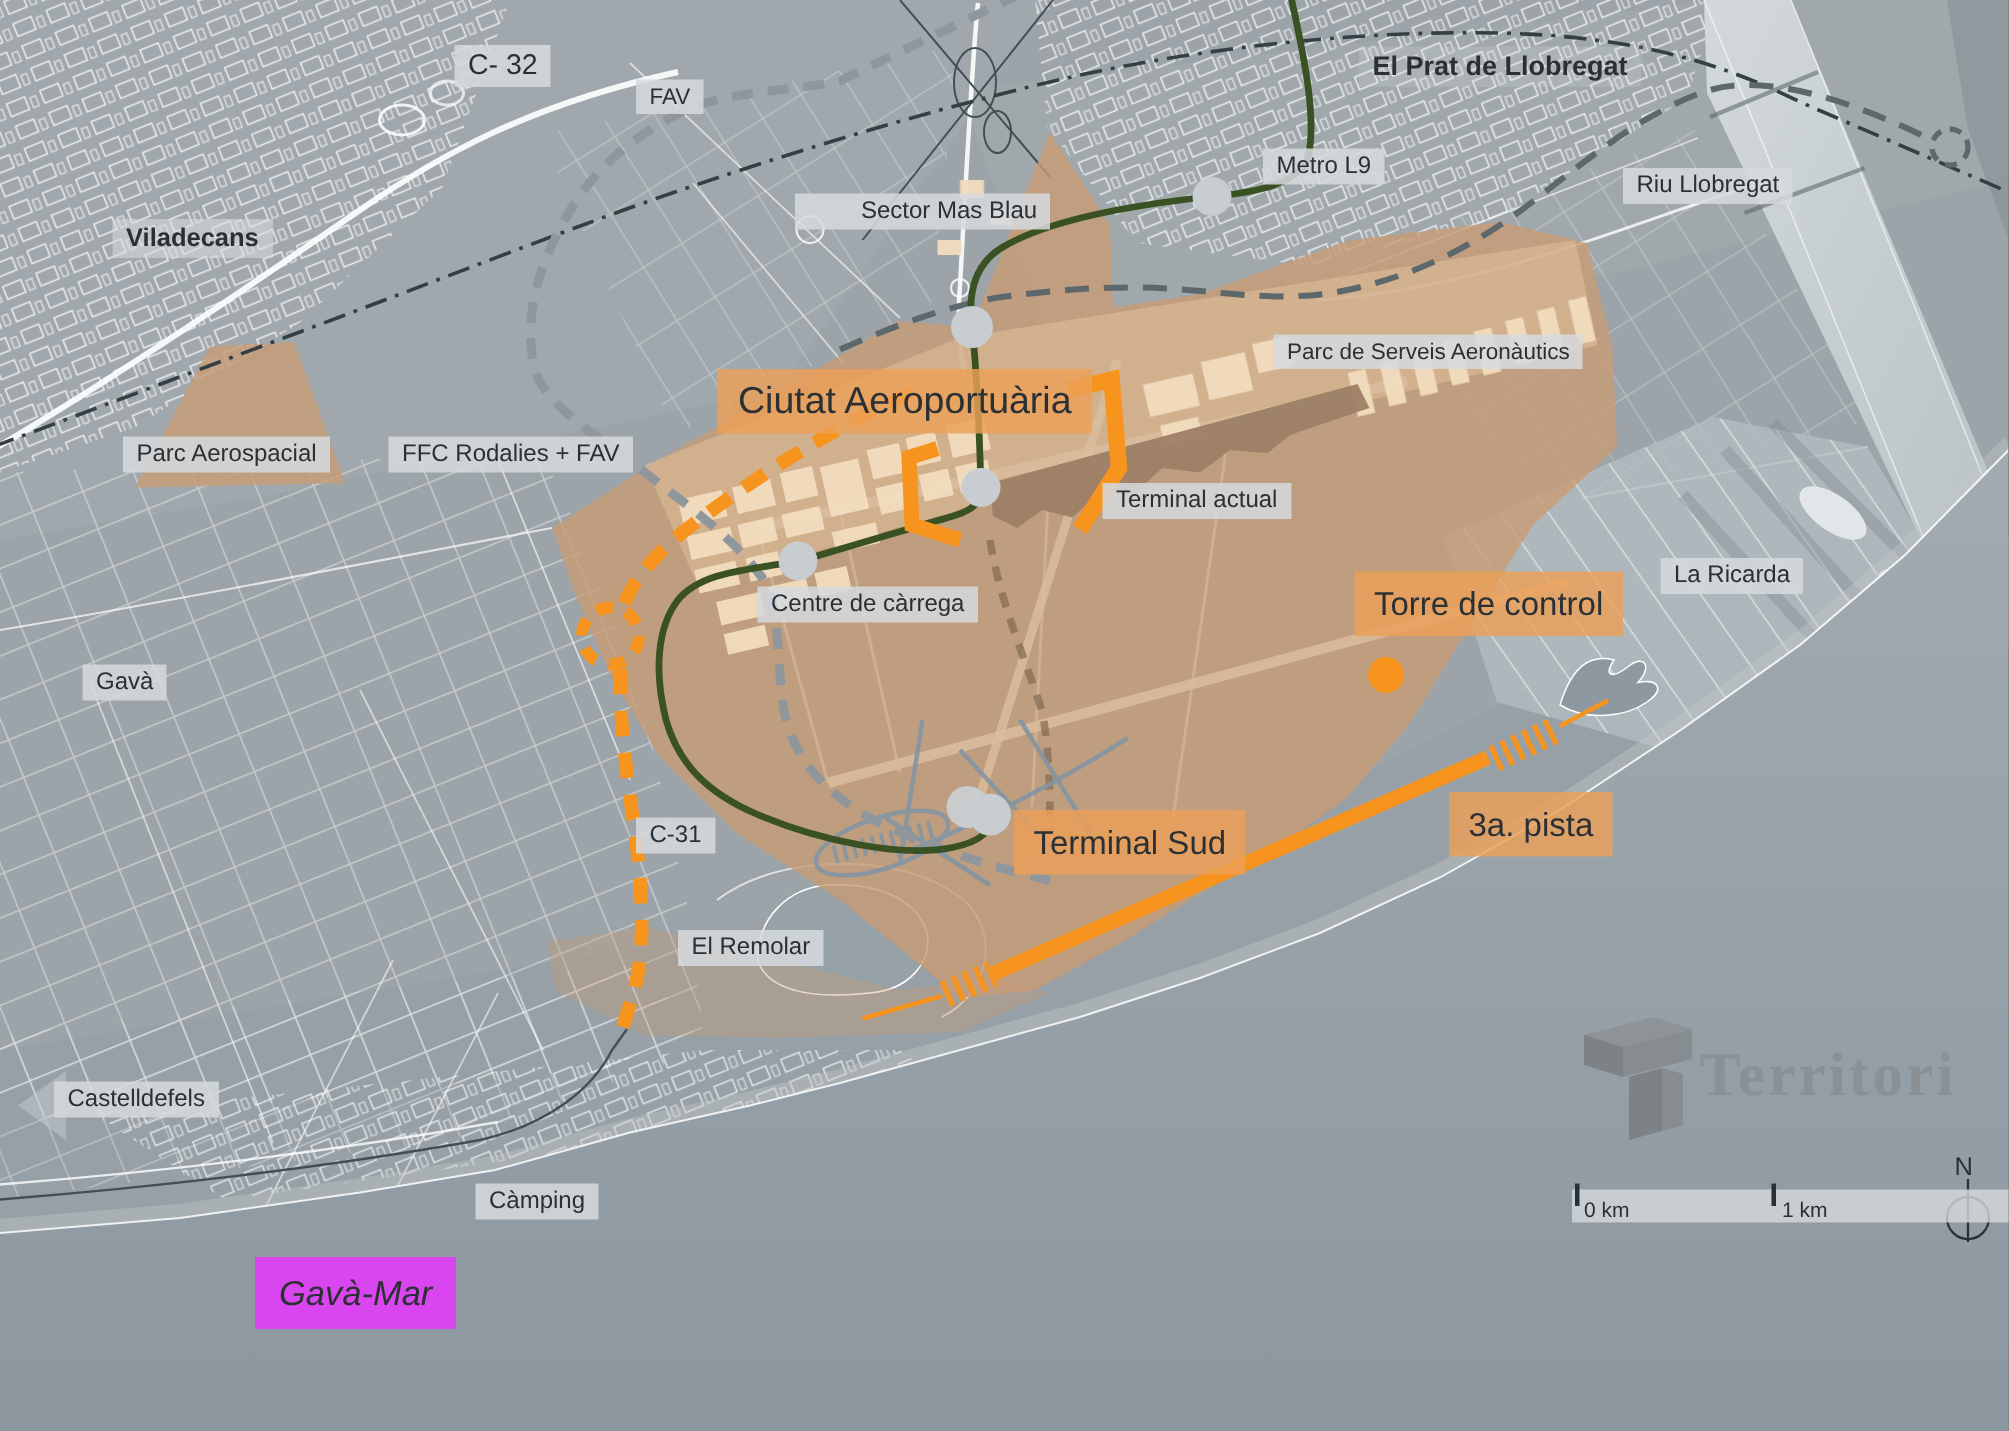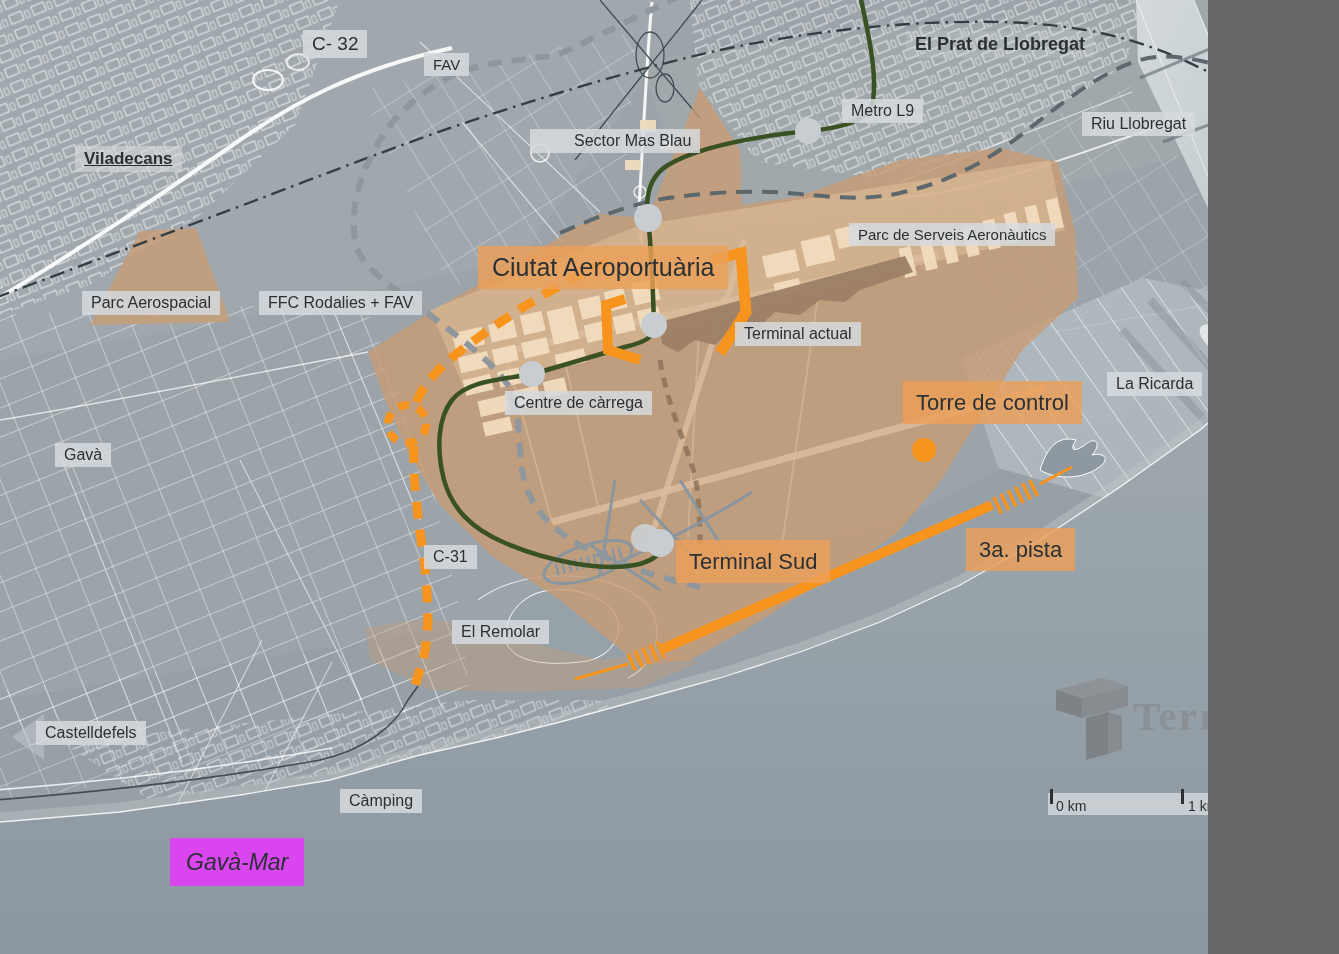--- a/index.html
+++ b/index.html
@@ -1,16 +1,16 @@
 <!DOCTYPE html>
 <html style="--accent-orange: #F7941E; --airport-tan: #C89B74; --metro-green: #3A5223; --building-cream: #F2DDBE; --terminal-brown: #9C8065; --steel-blue: #8495A3; --land-gray: #9CA4A9; --sea-gray: #96A0A7; --ink: #2B3034; --logo-gray: #8A9093; --label-gray: #D5DADD;"><head>
 <meta charset="utf-8">
 <style>
   html,body{margin:0;padding:0;background:#666;}
-  .stage{position:relative;width:1208px;height:954px;overflow:hidden;
+  .stage{position:relative;width:1339px;height:954px;overflow:hidden;
          font-family:"Liberation Sans",sans-serif;background:var(--land-gray,#9CA4A9);}
   .stage svg{position:absolute;left:0;top:0;}
   
   .lbl{position:absolute;font:16px/1.15 "Liberation Sans",sans-serif;
        color:var(--ink,#2B3034);padding:3px 9px;white-space:nowrap;}
   .lbl-gray{background:rgba(213,218,221,.86);}
   .lbl-city{font-weight:bold;font-size:17px;background:rgba(216,220,222,.55);}
   .lbl-city-plain{font-weight:bold;font-size:18px;background:rgba(216,220,222,.22);}
   .lbl-orange{background:rgba(236,160,88,.82);}
   .lbl-xl{font-size:25px;padding:7px 14px;}
@@ -255,40 +255,40 @@
   </g>
 
   <g stroke="#2B3034" fill="none" stroke-width="1.5">
     <circle cx="1312" cy="812" r="14"></circle>
     <path d="M1312,786 L1312,828"></path>
   </g>
 </svg>
 
 <div class="lbl lbl-gray" style="left:303px;top:30px;font-size:19px;">C- 32</div>
 <div class="lbl lbl-gray" style="left:424px;top:53px;font-size:15px;">FAV</div>
-<div class="lbl lbl-city" style="left:75px;top:146px;text-decoration:underline;">Viladecans</div>
+<div class="lbl lbl-city" style="left:75px;top:146px;">Viladecans</div>
 <div class="lbl lbl-city-plain" style="left:906px;top:31px;">El Prat de Llobregat</div>
 <div class="lbl lbl-gray" style="left:842px;top:99px;">Metro L9</div>
 <div class="lbl lbl-gray" style="left:1082px;top:112px;">Riu Llobregat</div>
 <div class="lbl lbl-gray" style="left:530px;top:129px;padding-left:44px;">Sector Mas Blau</div>
 <div class="lbl lbl-gray" style="left:849px;top:223px;font-size:15px;">Parc de Serveis Aeronàutics</div>
 <div class="lbl lbl-gray" style="left:82px;top:291px;">Parc Aerospacial</div>
 <div class="lbl lbl-gray" style="left:259px;top:291px;">FFC Rodalies + FAV</div>
 <div class="lbl lbl-orange lbl-xl" style="left:478px;top:246px;">Ciutat Aeroportuària</div>
 <div class="lbl lbl-gray" style="left:735px;top:322px;">Terminal actual</div>
 <div class="lbl lbl-gray" style="left:505px;top:391px;">Centre de càrrega</div>
 <div class="lbl lbl-orange lbl-lg" style="left:903px;top:381px;">Torre de control</div>
 <div class="lbl lbl-gray" style="left:1107px;top:372px;">La Ricarda</div>
 <div class="lbl lbl-gray" style="left:55px;top:443px;">Gavà</div>
 <div class="lbl lbl-gray" style="left:424px;top:545px;">C-31</div>
 <div class="lbl lbl-gray" style="left:452px;top:620px;">El Remolar</div>
 <div class="lbl lbl-orange lbl-lg" style="left:676px;top:540px;">Terminal Sud</div>
 <div class="lbl lbl-orange lbl-lg" style="left:966px;top:528px;">3a. pista</div>
 <div class="lbl lbl-gray" style="left:36px;top:721px;">Castelldefels</div>
-<div class="lbl lbl-gray" style="left:340px;top:789px;">Càmping</div>
+<div class="lbl lbl-gray" style="left:317px;top:789px;">Càmping</div>
 <div class="lbl lbl-solid" style="left:170px;top:838px;">Gavà-Mar</div>
 
 <div class="logo-text">Territori</div>
 
 <div class="scalebar">
   <div class="tick" style="left:2px;"></div>
   <div class="scale-txt" style="left:8px;">0 km</div>
   <div class="tick" style="left:133px;"></div>
   <div class="scale-txt" style="left:140px;">1 km</div>
 </div>

